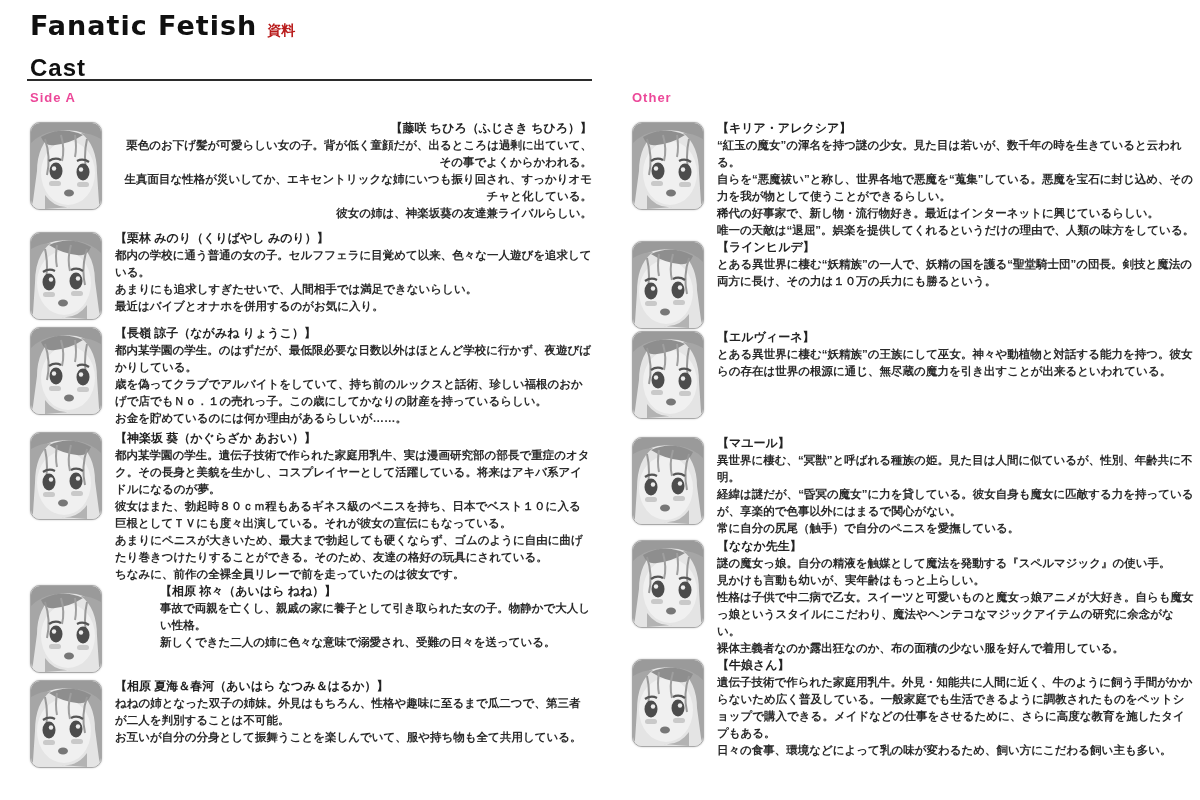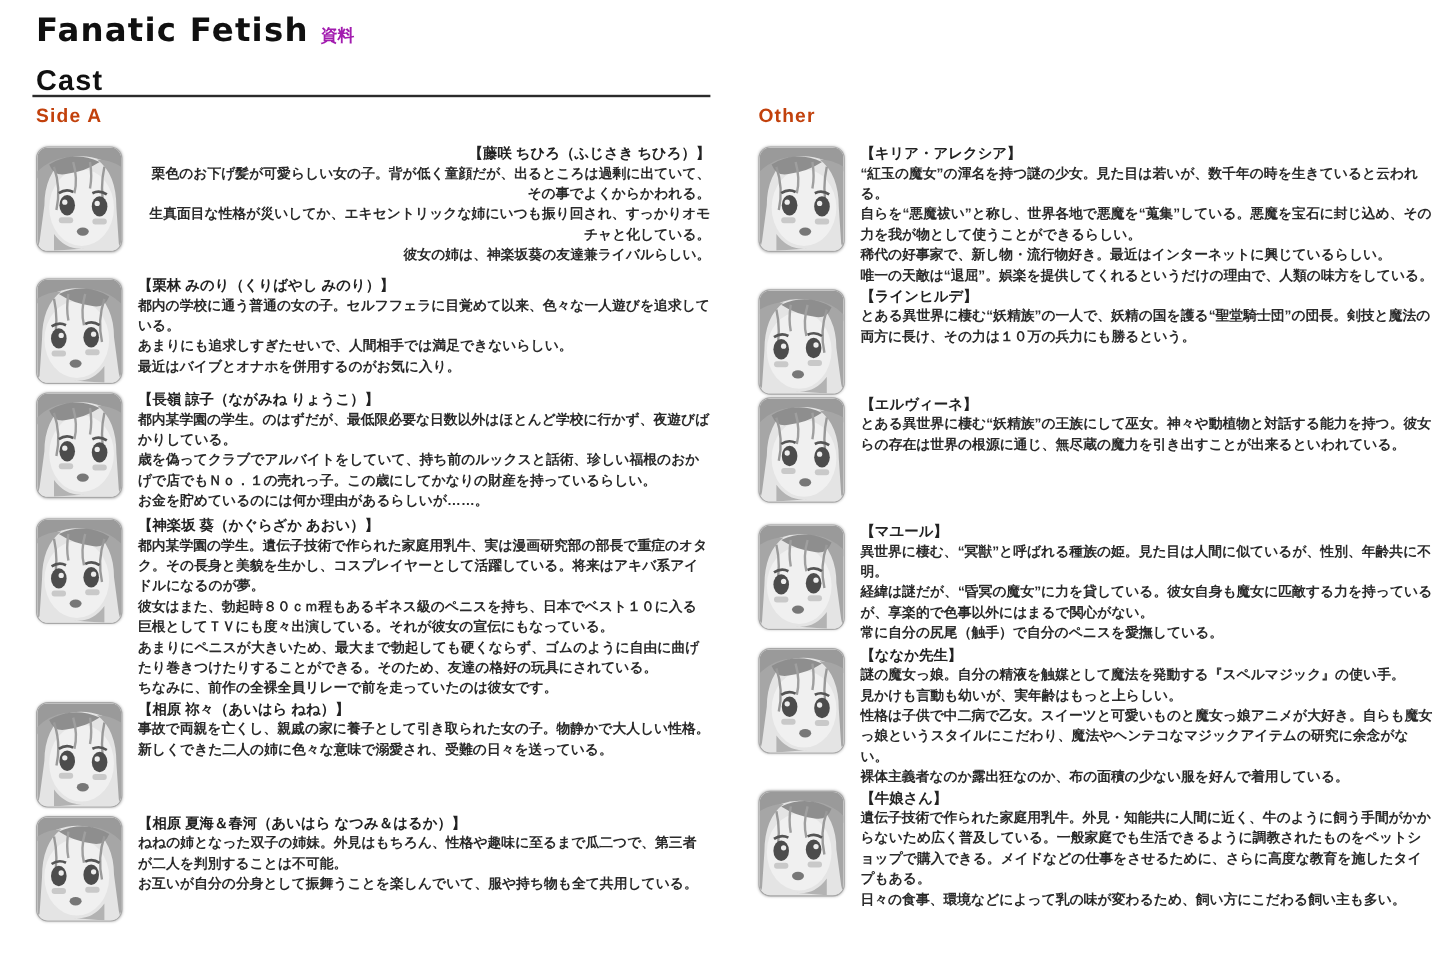--- a/index.html
+++ b/index.html
@@ -10,36 +10,36 @@
     font-family: "Liberation Sans", "DejaVu Sans", sans-serif;
   }
   .page { position: relative; width: 1200px; height: 796px; background: #fff; }
 
   
   .title-row { position: absolute; left: 30px; top: 10px; display: flex; align-items: baseline; }
   .main-title {
     font-size: 27px; font-weight: 800; color: #101010;
     letter-spacing: 1px; font-family: "DejaVu Sans", sans-serif;
   }
-  .sub-title { font-size: 14px; font-weight: 700; color: #a21caf; margin-left: 10px; }
+  .sub-title { font-size: 14px; font-weight: 700; color: #b91c1c; margin-left: 10px; }
   .section-heading {
     position: absolute; left: 30px; top: 54px;
     font-size: 24px; font-weight: 800; color: #101010; letter-spacing: 1px;
   }
   .section-rule {
     position: absolute; left: 27px; top: 79px;
     width: 565px; height: 2px; background: #2b2b2b;
   }
 
   
   .col { position: absolute; top: 88px; }
   .col-left  { left: 30px;  width: 562px; }
   .col-right { left: 632px; width: 563px; }
   .col-heading {
-    font-size: 16px; font-weight: 800; color: #c2410c;
+    font-size: 13px; font-weight: 800; color: #ec4899;
     letter-spacing: 1px; margin: 0 0 13px 0; line-height: 19px;
   }
 
   
   .entry { display: flex; align-items: flex-start; }
   .portrait {
     width: 70px; height: 86px; flex: 0 0 70px;
     margin-right: 13px; margin-top: 2px;
     border: 1px solid #a8a8a8; border-radius: 10px;
     overflow: hidden; background: #e6e6e6;
@@ -56,21 +56,21 @@
   .line {
     font-size: 11.5px; font-weight: 700; color: #2a2a2a;
     line-height: 17px; word-break: break-all;
   }
 
   
   .col-left  .entries .entry:nth-of-type(1) { min-height: 110px; text-align: right; }
   .col-left  .entries .entry:nth-of-type(2) { min-height: 95px; }
   .col-left  .entries .entry:nth-of-type(3) { min-height: 105px; }
   .col-left  .entries .entry:nth-of-type(4) { min-height: 130px; }
-  .col-left  .entries .entry:nth-of-type(5) { min-height: 95px; }
+  .col-left  .entries .entry:nth-of-type(5) { min-height: 95px; gap: 45px; }
   .col-right .entries .entry:nth-of-type(1) { min-height: 106px; }
   .col-right .entries .entry:nth-of-type(2) { min-height: 90px; }
   .col-right .entries .entry:nth-of-type(3) { min-height: 106px; }
   .col-right .entries .entry:nth-of-type(4) { min-height: 103px; }
   .col-right .entries .entry:nth-of-type(5) { min-height: 102px; }
 </style>
 </head>
 <body>
 
 <div class="page">

